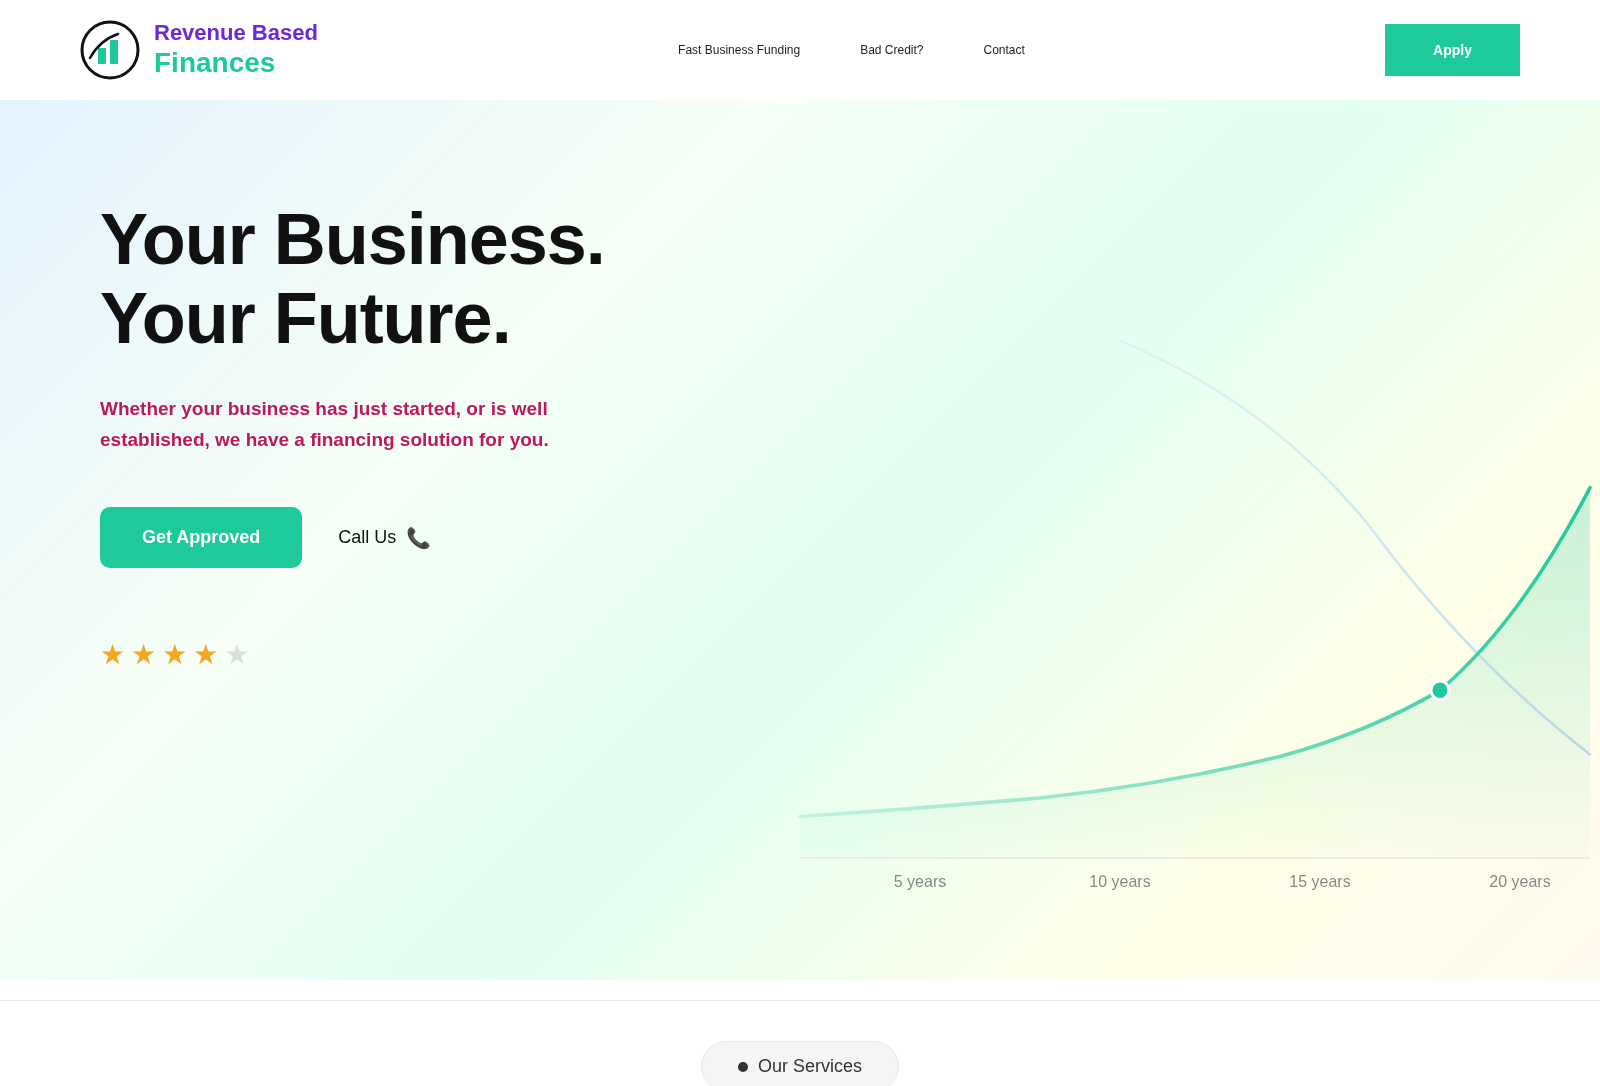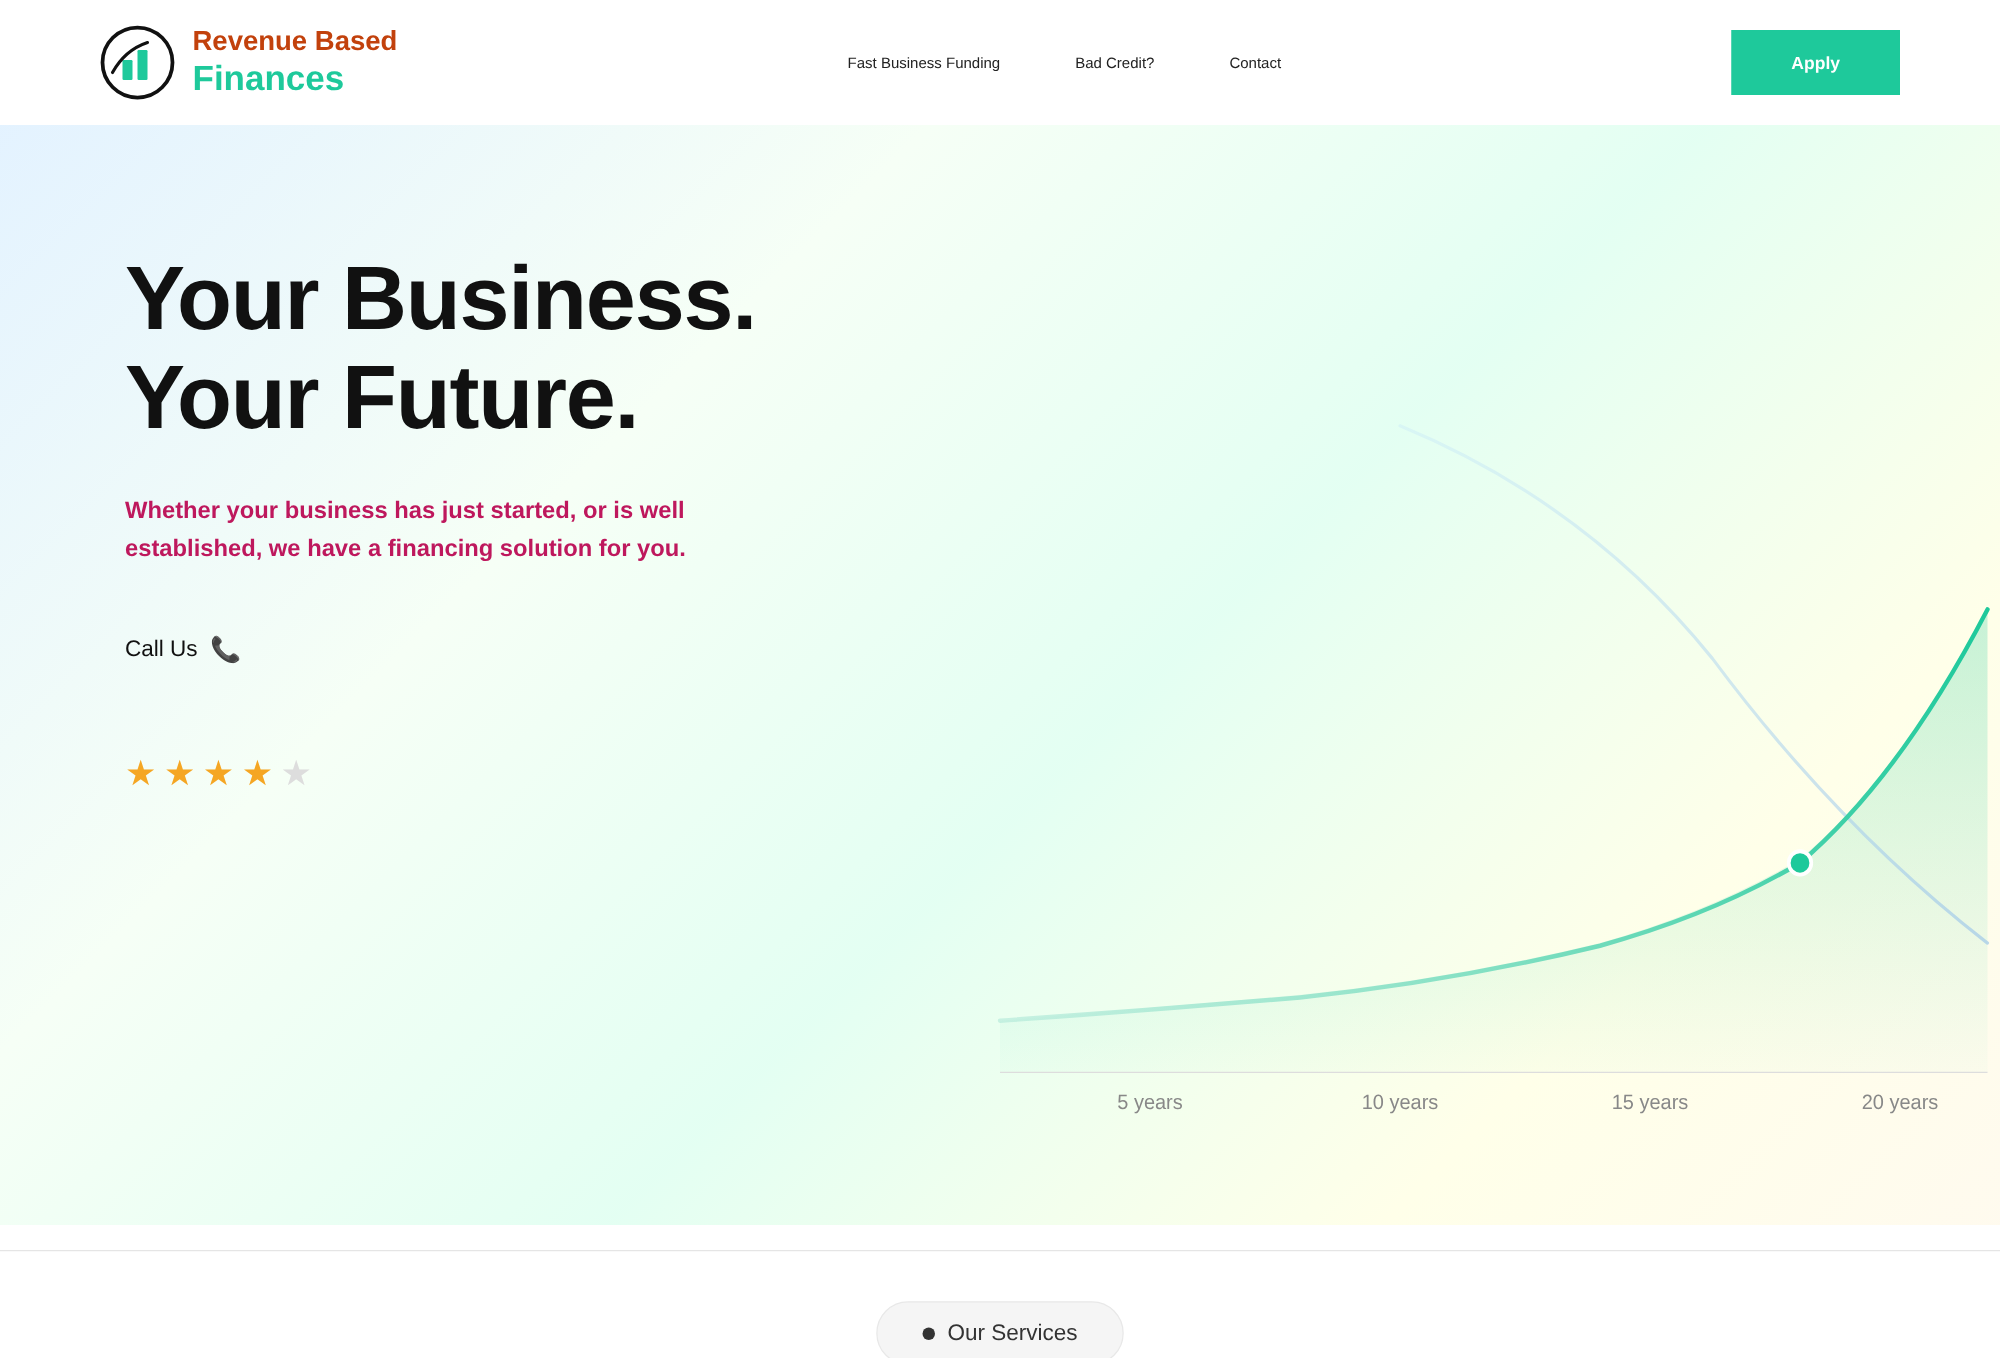--- a/index.html
+++ b/index.html
@@ -32,21 +32,21 @@
       height: 60px;
     }
     .logo-text {
       display: flex;
       flex-direction: column;
       line-height: 1.2;
     }
     .logo-text .line1 {
       font-size: 22px;
       font-weight: 700;
-      color: #c2410c;
+      color: #6d28d9;
       text-align: right;
     }
     .logo-text .line2 {
       font-size: 28px;
       font-weight: 700;
       color: #1ec99b;
     }
     .nav {
       display: flex;
       align-items: center;
@@ -235,20 +235,21 @@
 </header>
 
 <section class="hero">
   <div class="hero-bg"></div>
 
   <div class="hero-content">
     <h1 class="hero-title">Your Business. Your Future.</h1>
     <p class="hero-subtitle">Whether your business has just started, or is well established, we have a financing solution for you.</p>
 
     <div class="hero-actions">
+      <button class="get-approved-btn">Get Approved</button>
       <span class="call-us">
         <span>Call Us</span>
         <span style="font-size:20px;">📞</span>
       </span>
     </div>
 
     <div class="stars">
       <span class="star">★</span>
       <span class="star">★</span>
       <span class="star">★</span>

